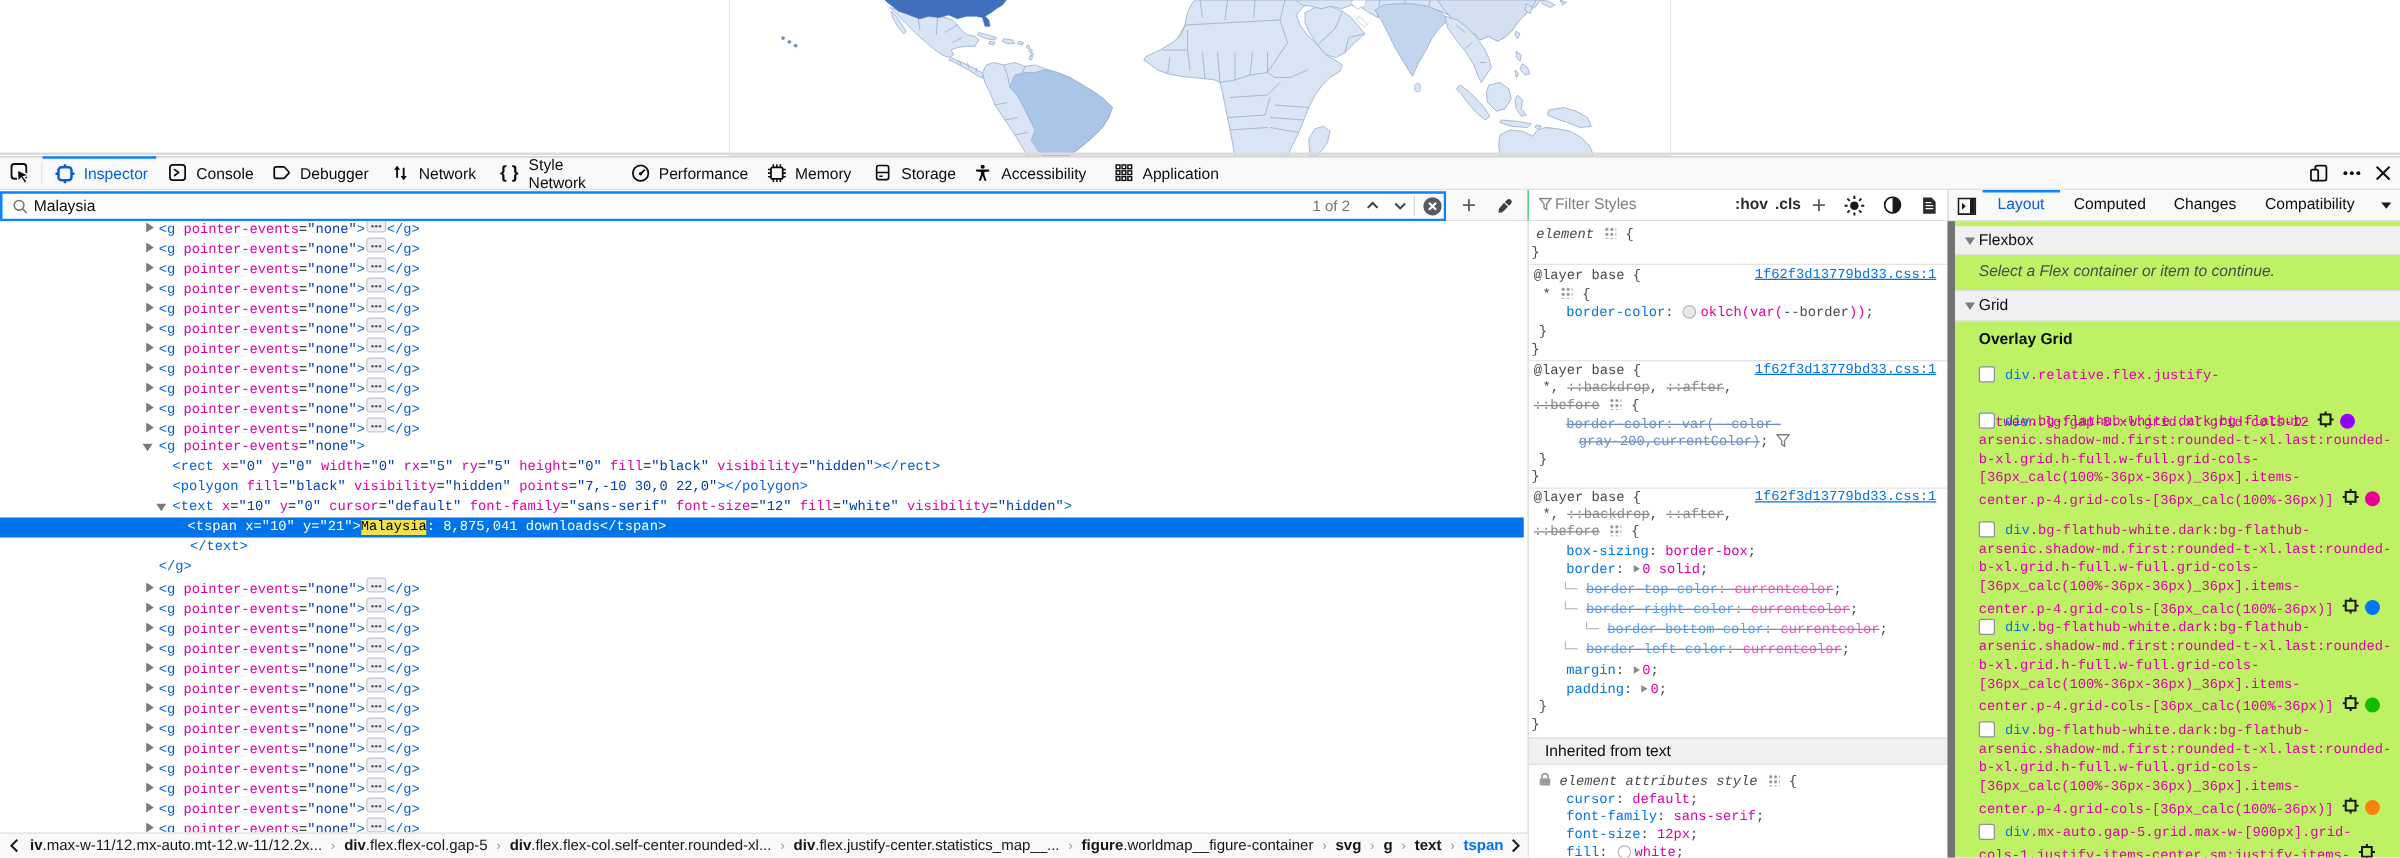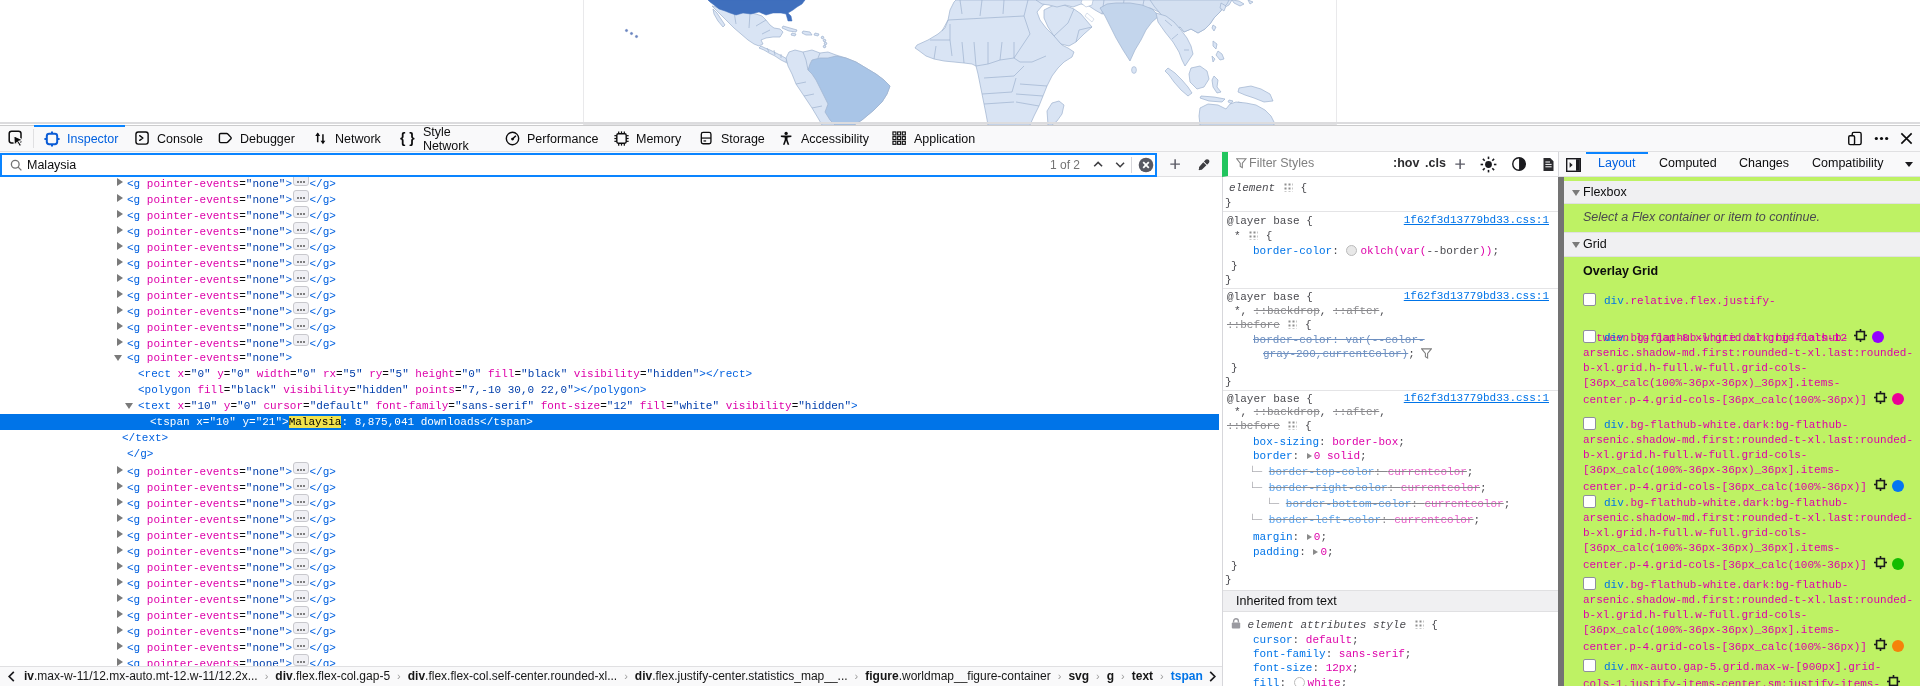--- a/index.html
+++ b/index.html
@@ -13,21 +13,21 @@
   #devtools { position:absolute; left:0; top:125px; width:1920px; height:561px; background:#fff; }
   #tabbar { position:absolute; left:0; top:0; width:1920px; height:27px; background:#f9f9fa; border-bottom:1px solid #e0e0e2; box-shadow:inset 0 1px 0 #cccccd; }
   .tab { position:absolute; top:0; height:27px; display:flex; align-items:center; }
   .tab .lbl { font-size:12.5px; color:#0c0c0d; margin-left:7px; }
   .tab.active .lbl { color:#0060df; }
   .topline { position:absolute; left:0; top:0; width:100%; height:2px; background:#0a84ff; }
 
   #row2 { position:absolute; left:0; top:27px; width:1920px; height:25px; background:#f9f9fa; }
   #searchbox { position:absolute; left:0; top:1px; width:1157px; height:24px; background:#fff; border:2px solid #0a84ff; }
   #finderbtns { position:absolute; left:1157px; top:0px; width:65px; height:25px; border-bottom:1px solid #e0e0e2; background:#f9f9fa; }
-  #rulestoolbar { position:absolute; left:1222px; top:0px; width:336px; height:25px; background:#fff; border-bottom:1px solid #e0e0e2; border-left:6px solid #22c55e; }
+  #rulestoolbar { position:absolute; left:1222px; top:0px; width:336px; height:25px; background:#fff; border-bottom:1px solid #e0e0e2; border-left:1px solid #22c55e; }
   #layouttabs { position:absolute; left:1558px; top:0px; width:362px; height:25px; background:#f9f9fa; border-bottom:1px solid #e0e0e2; border-left:1px solid #d7d7db; }
 
   #markup { position:absolute; left:0; top:52px; width:1222px; height:489px; background:#fff; overflow:hidden; }
   #rules { position:absolute; left:1222px; top:52px; width:336px; height:509px; background:#fff; border-left:1px solid #d7d7db; overflow:hidden; }
   #layoutp { position:absolute; left:1558px; top:52px; width:362px; height:509px; background:#bef264; border-left:6px solid #737373; overflow:hidden; }
   #crumbs { position:absolute; left:0; top:541px; width:1222px; height:20px; background:#f9f9fa; border-top:1px solid #e0e0e2; overflow:hidden; white-space:nowrap; }
 
   .mono, .mrow, .rline, .lline, .rlink { font-family:"Liberation Mono", monospace; font-size:11px; }
   .mrow { position:absolute; left:0; width:1219px; height:16px; line-height:16px; white-space:pre; }
   .tag { color:#0060df; }
@@ -426,21 +426,21 @@
                 <circle cx="2" cy="4" r="1"></circle>
                 <circle cx="5" cy="4" r="1"></circle>
                 <circle cx="8" cy="4" r="1"></circle>
               </g>
             </svg></span> <span class="tag">&lt;/g&gt;</span></span></div>
       <div class="mrow" style="top:173px;"><div class="tri d" style="left:114px;top:5px;"></div><span style="position:absolute;left:127px;"><span class="tag">&lt;g</span><span class="atn"> pointer-events</span>=<span class="atv">"none"</span><span class="tag">&gt;</span></span></div>
       <div class="mrow" style="top:189px;"><span style="position:absolute;left:138px;"><span class="tag">&lt;rect</span><span class="atn"> x</span>=<span class="atv">"0"</span><span class="atn"> y</span>=<span class="atv">"0"</span><span class="atn"> width</span>=<span class="atv">"0"</span><span class="atn"> rx</span>=<span class="atv">"5"</span><span class="atn"> ry</span>=<span class="atv">"5"</span><span class="atn"> height</span>=<span class="atv">"0"</span><span class="atn"> fill</span>=<span class="atv">"black"</span><span class="atn"> visibility</span>=<span class="atv">"hidden"</span><span class="tag">&gt;&lt;/rect&gt;</span></span></div>
       <div class="mrow" style="top:205px;"><span style="position:absolute;left:138px;"><span class="tag">&lt;polygon</span><span class="atn"> fill</span>=<span class="atv">"black"</span><span class="atn"> visibility</span>=<span class="atv">"hidden"</span><span class="atn"> points</span>=<span class="atv">"7,-10 30,0 22,0"</span><span class="tag">&gt;&lt;/polygon&gt;</span></span></div>
       <div class="mrow" style="top:221px;"><div class="tri d" style="left:125px;top:5px;"></div><span style="position:absolute;left:138px;"><span class="tag">&lt;text</span><span class="atn"> x</span>=<span class="atv">"10"</span><span class="atn"> y</span>=<span class="atv">"0"</span><span class="atn"> cursor</span>=<span class="atv">"default"</span><span class="atn"> font-family</span>=<span class="atv">"sans-serif"</span><span class="atn"> font-size</span>=<span class="atv">"12"</span><span class="atn"> fill</span>=<span class="atv">"white"</span><span class="atn"> visibility</span>=<span class="atv">"hidden"</span><span class="tag">&gt;</span></span></div>
       <div class="mrow selrow" style="top:237px;"><span style="position:absolute;left:150px;"><span class="tag">&lt;tspan</span><span class="atn"> x</span>=<span class="atv">"10"</span><span class="atn"> y</span>=<span class="atv">"21"</span><span class="tag">&gt;</span><span class="hl">Malaysia</span>: 8,875,041 downloads<span class="tag">&lt;/tspan&gt;</span></span></div>
-      <div class="mrow" style="top:253px;"><span style="position:absolute;left:122px;"><span class="tag">&lt;/text&gt;</span></span></div>
+      <div class="mrow" style="top:253px;"><span style="position:absolute;left:152px;"><span class="tag">&lt;/text&gt;</span></span></div>
       <div class="mrow" style="top:269px;"><span style="position:absolute;left:127px;"><span class="tag">&lt;/g&gt;</span></span></div>
       <div class="mrow" style="top:285px;"><div class="tri r" style="left:117px;top:4px;"></div><span style="position:absolute;left:127px;"><span class="tag">&lt;g</span><span class="atn"> pointer-events</span>=<span class="atv">"none"</span><span class="tag">&gt;</span> <span class="badge"><svg width="10" height="8" viewBox="0 0 10 8">
               <g fill="#585959">
                 <circle cx="2" cy="4" r="1"></circle>
                 <circle cx="5" cy="4" r="1"></circle>
                 <circle cx="8" cy="4" r="1"></circle>
               </g>
             </svg></span> <span class="tag">&lt;/g&gt;</span></span></div>
       <div class="mrow" style="top:301px;"><div class="tri r" style="left:117px;top:4px;"></div><span style="position:absolute;left:127px;"><span class="tag">&lt;g</span><span class="atn"> pointer-events</span>=<span class="atv">"none"</span><span class="tag">&gt;</span> <span class="badge"><svg width="10" height="8" viewBox="0 0 10 8">
               <g fill="#585959">

